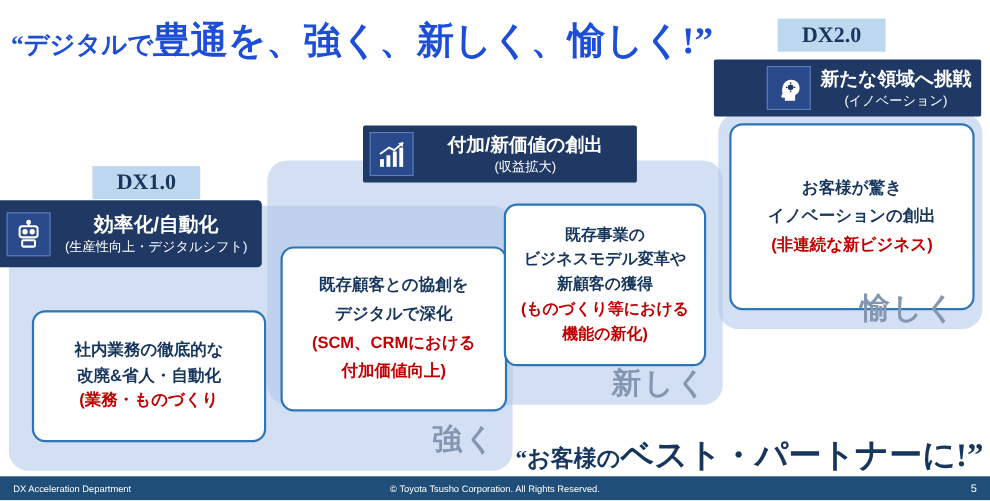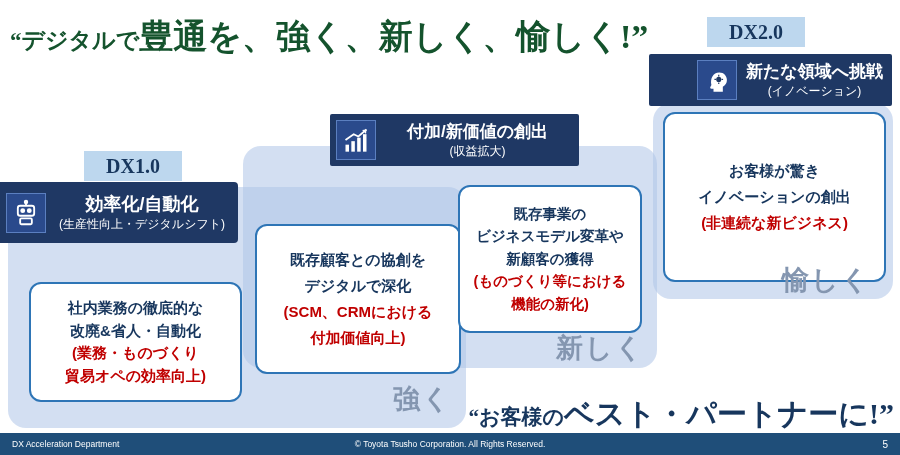--- a/index.html
+++ b/index.html
@@ -2,21 +2,21 @@
 <html><head>
 <meta charset="utf-8">
 <style>
   html,body{margin:0;padding:0;background:#fff;}
   .slide{
     position:relative;width:900px;height:455px;overflow:hidden;background:#ffffff;
     font-family:"Liberation Sans","DejaVu Sans",sans-serif;
   }
   
   .slide-title{
-    position:absolute;left:10px;top:14px;white-space:nowrap;color:#14532d;
+    position:absolute;left:10px;top:14px;white-space:nowrap;color:#1d4ed8;
     font-family:"Liberation Serif","DejaVu Serif",serif;font-weight:bold;
   }
   .t-small{font-size:23px;}
   .t-big{font-size:34px;}
   
   .panel{position:absolute;background:rgba(174,197,231,0.55);border-radius:18px;}
   .panel.p1{left:8px;top:187px;width:458px;height:241px;}
   .panel.p2{left:243px;top:146px;width:414px;height:222px;}
   .panel.p3{left:653px;top:103px;width:240px;height:196px;}
   
@@ -148,21 +148,20 @@
     <div class="hcol">
       <span class="htitle">新たな領域へ挑戦</span>
       <span class="hsub">(イノベーション)</span>
     </div>
   </div>
 
   <div class="bbox box1">
     <span class="blue">社内業務の徹底的な</span>
     <span class="blue">改廃&amp;省人・自動化</span>
     <span class="red">(業務・ものづくり</span>
-    <span class="red">貿易オペの効率向上)</span>
   </div>
 
   <div class="bbox box2a">
     <span class="blue">既存顧客との協創を</span>
     <span class="blue">デジタルで深化</span>
     <span class="red">(SCM、CRMにおける</span>
     <span class="red">付加価値向上)</span>
   </div>
 
   <div class="bbox box2b">

